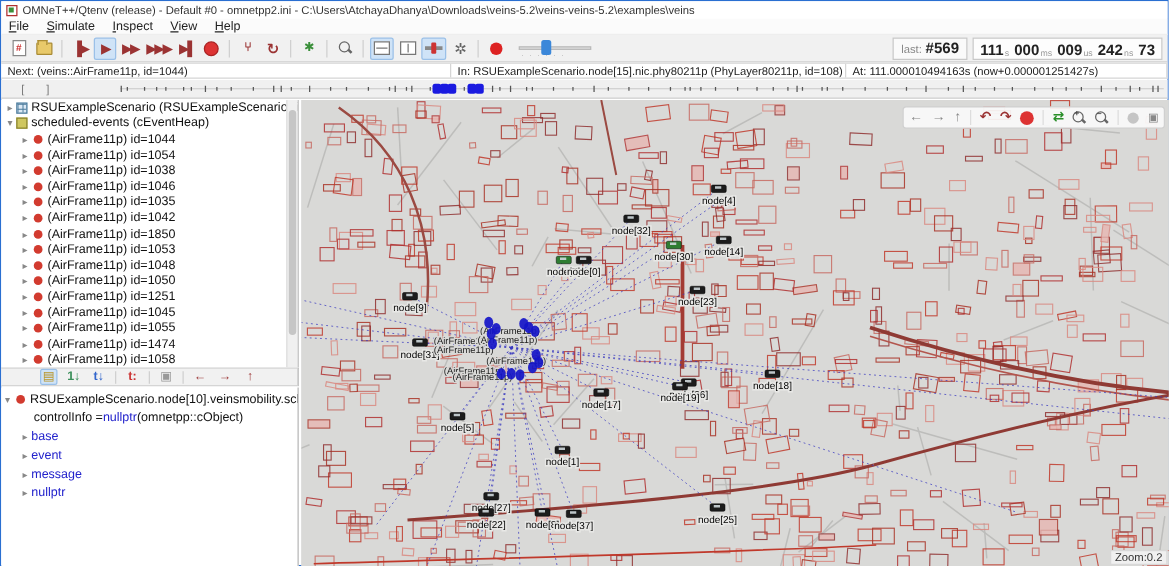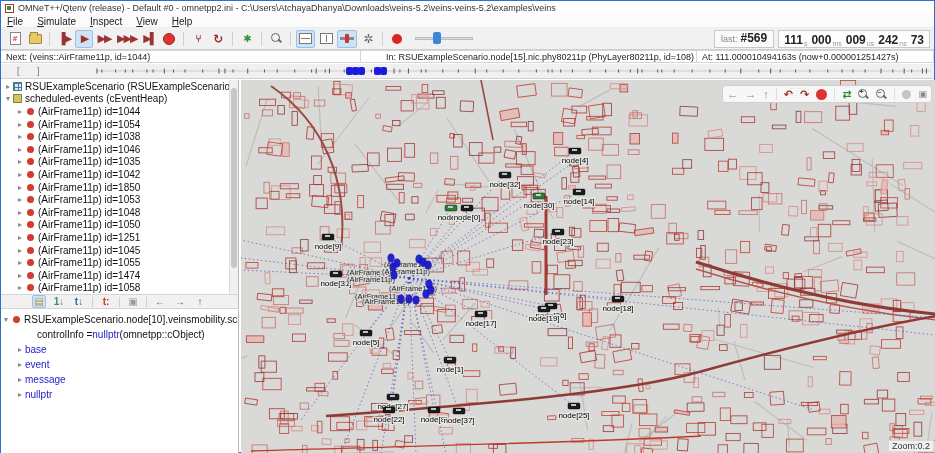--- a/index.html
+++ b/index.html
@@ -49,21 +49,21 @@
   .lastbox .v { font-size:12px; color:#222; font-weight:bold;}
   .timebox { background:#fdfdfd; border:1px solid #c8c8c8; height:18px; padding:0 5px; display:flex; align-items:flex-end; white-space:nowrap;}
   .timebox .num { font-size:12px; font-weight:bold; color:#222; }
   .timebox .unit { font-size:7px; color:#999; margin:0 4px 0 1px; }
 
   
   .statusbar { position:absolute; left:0; top:49px; width:100%; height:13px; background:#fff;
                border-top:1px solid #d5d5d5; border-bottom:1px solid #d5d5d5; display:flex; }
   .status-cell { font-size:9px; color:#222; padding:1px 5px; border-right:1px solid #d5d5d5;
                  white-space:nowrap; overflow:hidden; }
-  .status-cell.c1{ width:360px;} .status-cell.c2{ width:316px;margin-left:20px;} .status-cell.c3{ flex:1;}
+  .status-cell.c1{ width:360px;} .status-cell.c2{ width:316px;} .status-cell.c3{ flex:1;}
 
   
   .tstrip { position:absolute; left:0; top:63px; width:100%; height:15px; background:#f0f0f0;
             border-bottom:1px solid #cfcfcf; }
   .tstrip svg { display:block; }
 
   
   .treepanel { position:absolute; left:0; top:79px; width:238px; height:214px; background:#fff;
                border-right:1px solid #b8b8b8; overflow:hidden; }
   .trow { height:12.6px; display:flex; align-items:center; font-size:10px; color:#111; white-space:nowrap; }
@@ -415,21 +415,21 @@
         <span style="color:#9b3333">↑</span>
       </span>
   </div>
 
   <div class="inspanel">
     <div class="irow">
       <span class="chev">▾</span>
       <span class="ico-msg"></span>
       <span>RSUExampleScenario.node[10].veinsmobility.scheduledAcciden</span>
     </div>
-    <div class="irow" style="padding-left:36px">
+    <div class="irow" style="padding-left:26px">
       <span>controlInfo = </span>
         <span class="link">nullptr</span>
         <span> (omnetpp::cObject)</span>
     </div>
     <div id="insprows">
         <div class="irow" style="padding-left: 14px;">
           <span class="chev">▸</span>
           <span class="link">base</span>
         </div>
         <div class="irow" style="padding-left: 14px;">

